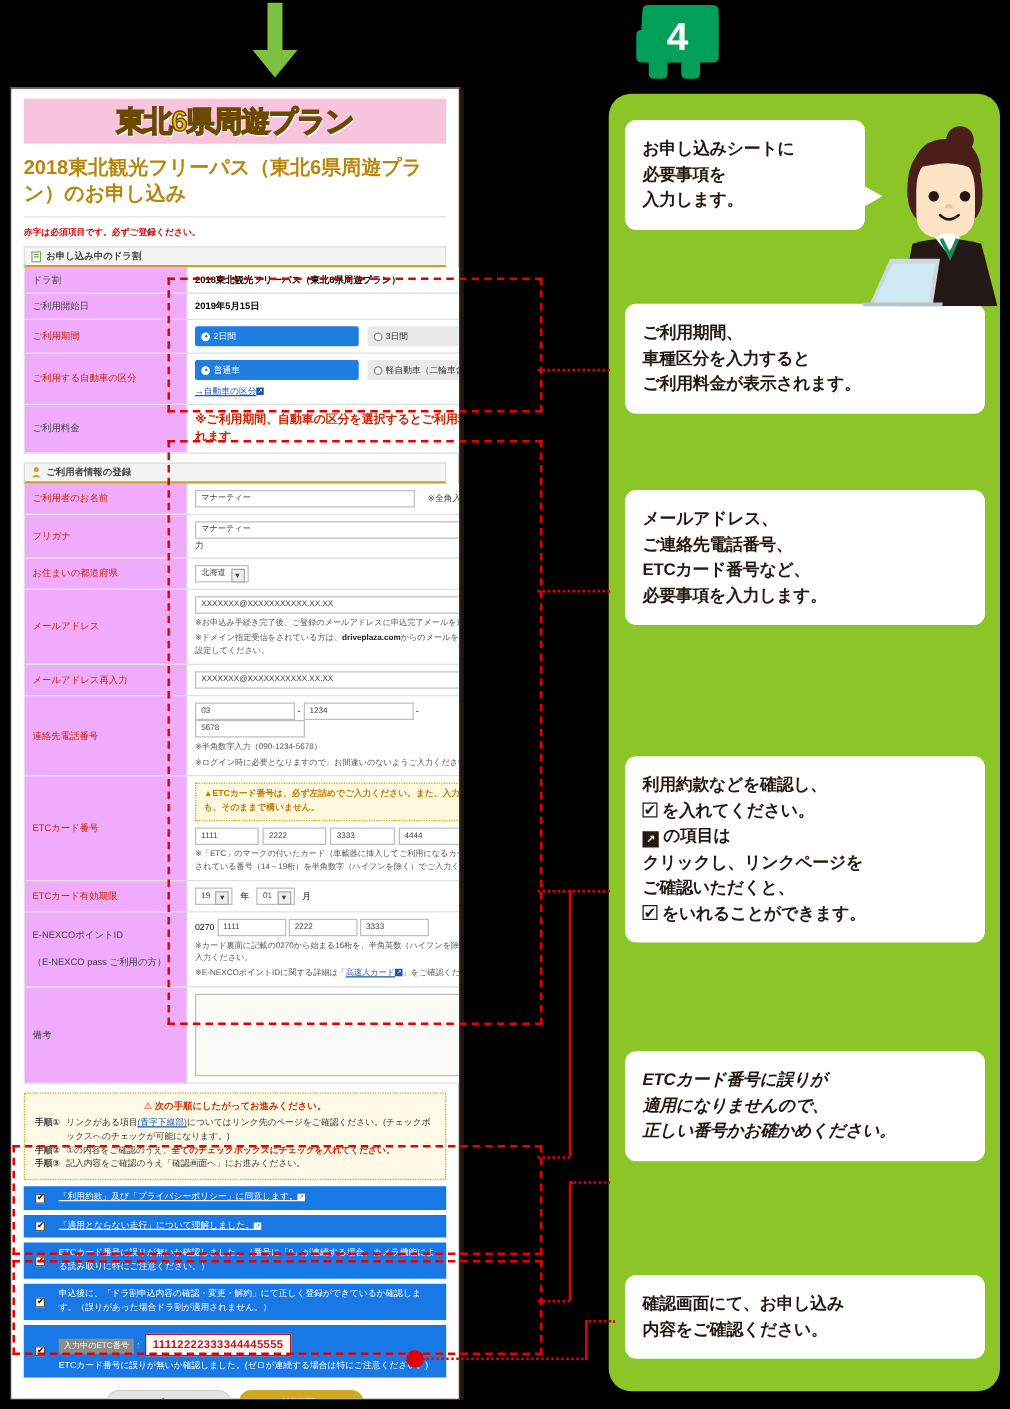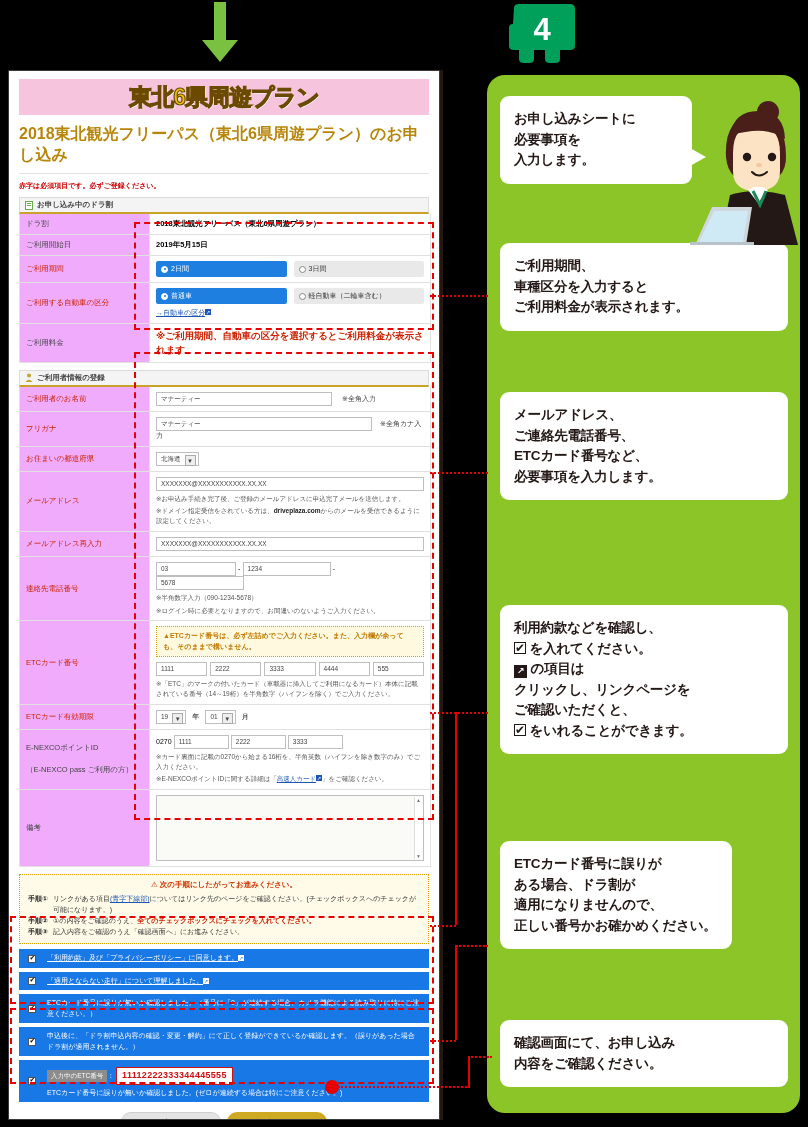--- a/index.html
+++ b/index.html
@@ -9,21 +9,21 @@
     position:relative;
     font-family:"Liberation Sans","DejaVu Sans",sans-serif;
     overflow:hidden;
   }
 
   
   .down-arrow { position:absolute; left:196px; top:2px; width:48px; height:62px; }
 
   
   .form-panel{
-    position:absolute; left:8px; top:70px; width:432px; height:1050px;
+    position:absolute; left:8px; top:70px; width:360px; height:1050px;
     background:#fff; border:1px solid #3a3a3a;
     box-shadow:3px 0 0 rgba(80,50,40,.45);
     overflow:hidden;
   }
 
   .banner{
     margin:8px 10px 0 10px; height:36px;
     background:#f6c4dc;
     display:flex; align-items:center; justify-content:center;
   }
@@ -430,23 +430,22 @@
 
 <div class="bubble" style="left:500px; top:605px; width:288px;">
   <div>利用約款などを確認し、</div>
   <div><span class="chkglyph"></span> を入れてください。</div>
   <div><span class="extglyph">↗</span> の項目は</div>
   <div>クリックし、リンクページを</div>
   <div>ご確認いただくと、</div>
   <div><span class="chkglyph"></span> をいれることができます。</div>
 </div>
 
-<div class="bubble" style="left:500px; top:841px; width:232px;">
+<div class="bubble" style="left:500px; top:841px; width:288px;font-style:italic;">
   <div>ETCカード番号に誤りが</div>
-  <div>ある場合、ドラ割が</div>
   <div>適用になりませんので、</div>
   <div>正しい番号かお確かめください。</div>
 </div>
 
 <div class="bubble" style="left:500px; top:1020px; width:288px;">
   <div>確認画面にて、お申し込み</div>
   <div>内容をご確認ください。</div>
 </div>
 
 <svg class="person" viewBox="0 0 115 150">

